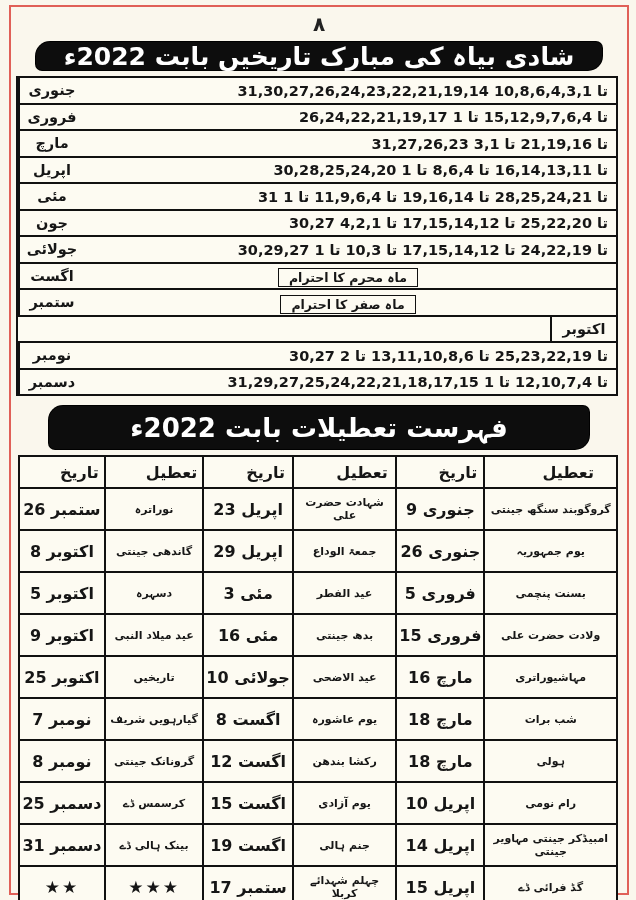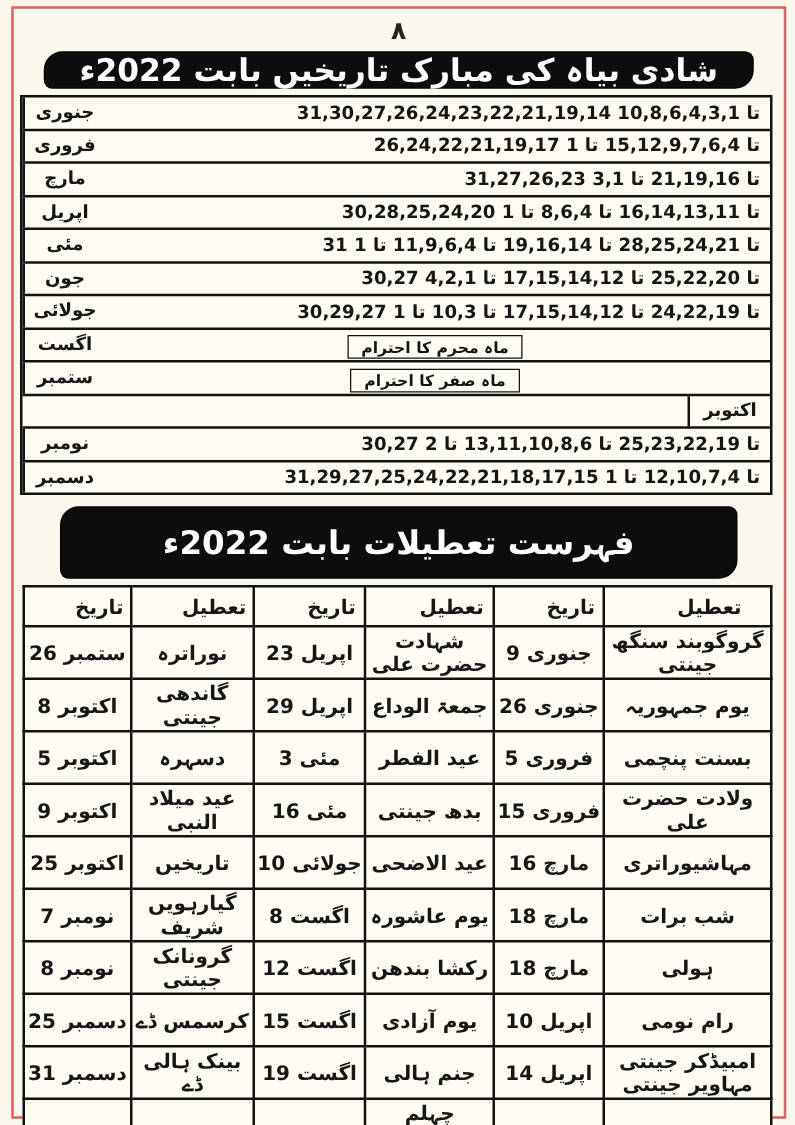--- a/index.html
+++ b/index.html
@@ -35,21 +35,21 @@
     background:#0d0d0d;
     color:#fff;
     margin:6px auto 6px auto;
     border-radius:14px 6px 14px 6px;
     display:flex;align-items:center;justify-content:center;
     box-shadow:0 0 0 1px #000;
     direction:rtl;
     text-align:center;
   }
   .banner-1{width:566px;height:28px;font-size:25px;font-weight:bold;}
-  .banner-2{width:540px;height:56px;font-size:26px;font-weight:bold;margin-top:10px;}
+  .banner-2{width:540px;height:43px;font-size:26px;font-weight:bold;margin-top:10px;}
   
   .wtable{
     width:598px;
     margin:2px auto 0 auto;
     border:2.5px solid #111;
     background:#fdfbf2;
   }
   .wrow{
     display:flex;
     flex-direction:row;
@@ -112,21 +112,21 @@
   .htable td{height:38px;}
   td.hdate{
     direction:ltr;
     font-weight:bold;
     font-size:16px;
     white-space:nowrap;
   }
   td.hname{
     direction:rtl;
     font-weight:bold;
-    font-size:16px;
+    font-size:11px;
   }
   td.stars{font-size:17px;letter-spacing:2px;}
 </style>
 </head>
 <body>
 
 <div class="page">
   <div class="red-frame"></div>
   <div class="content">
 

